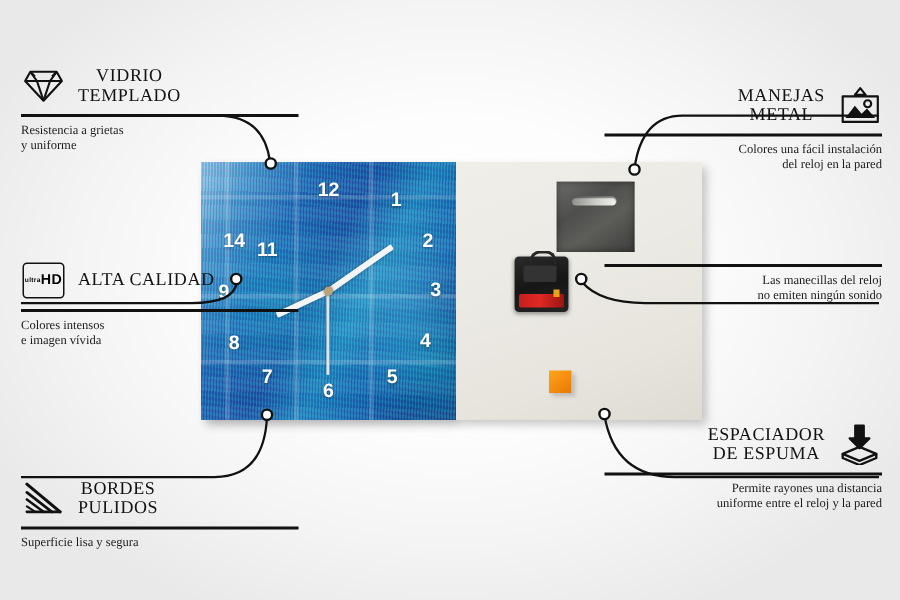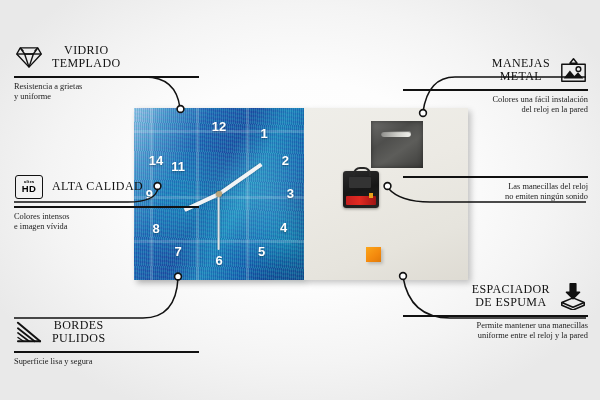--- a/index.html
+++ b/index.html
@@ -93,21 +93,21 @@
     font-size:12px;line-height:13.5px;letter-spacing:.4px;color:#121212;
     text-transform:uppercase;
     text-align:center;
   }
   .frule{height:1.6px;background:#111;margin:4px 0 4px 0;width:100%;}
   .fdesc{
     font-family:Liberation Serif, serif;font-size:8.4px;line-height:10.6px;color:#1b1b1b;
   }
   .hdbox{
     border:1.6px solid #121212;border-radius:3px;width:26px;height:22px;
-    display:flex;flex-direction:column;align-items:center;justify-content:center;line-height:1;
+    display:flex;flex-direction:row;align-items:center;justify-content:center;line-height:1;
   }
   .hd-ultra{font-family:"Liberation Sans",sans-serif;font-size:4.4px;font-weight:700;letter-spacing:.2px;}
   .hd-hd{font-family:"Liberation Sans",sans-serif;font-size:9.5px;font-weight:700;letter-spacing:.3px;}
 </style>
 </head>
 <body>
 
 <div id="stage">
 
   <div id="product">
@@ -284,17 +284,17 @@
             <path d="M3 22 V25 L15 30 L27 25 V22"></path>
           </g>
         </svg>
       </div>
       <div>
         <div class="ftitle">ESPACIADOR</div>
         <div class="ftitle">DE ESPUMA</div>
       </div>
     </div>
     <div class="frule"></div>
-    <div class="fdesc">Permite mantener una manecillas</div>
+    <div class="fdesc">Permite rayones una distancia</div>
     <div class="fdesc">uniforme entre el reloj y la pared</div>
   </div>
 
 </div>
 
 </body></html>

